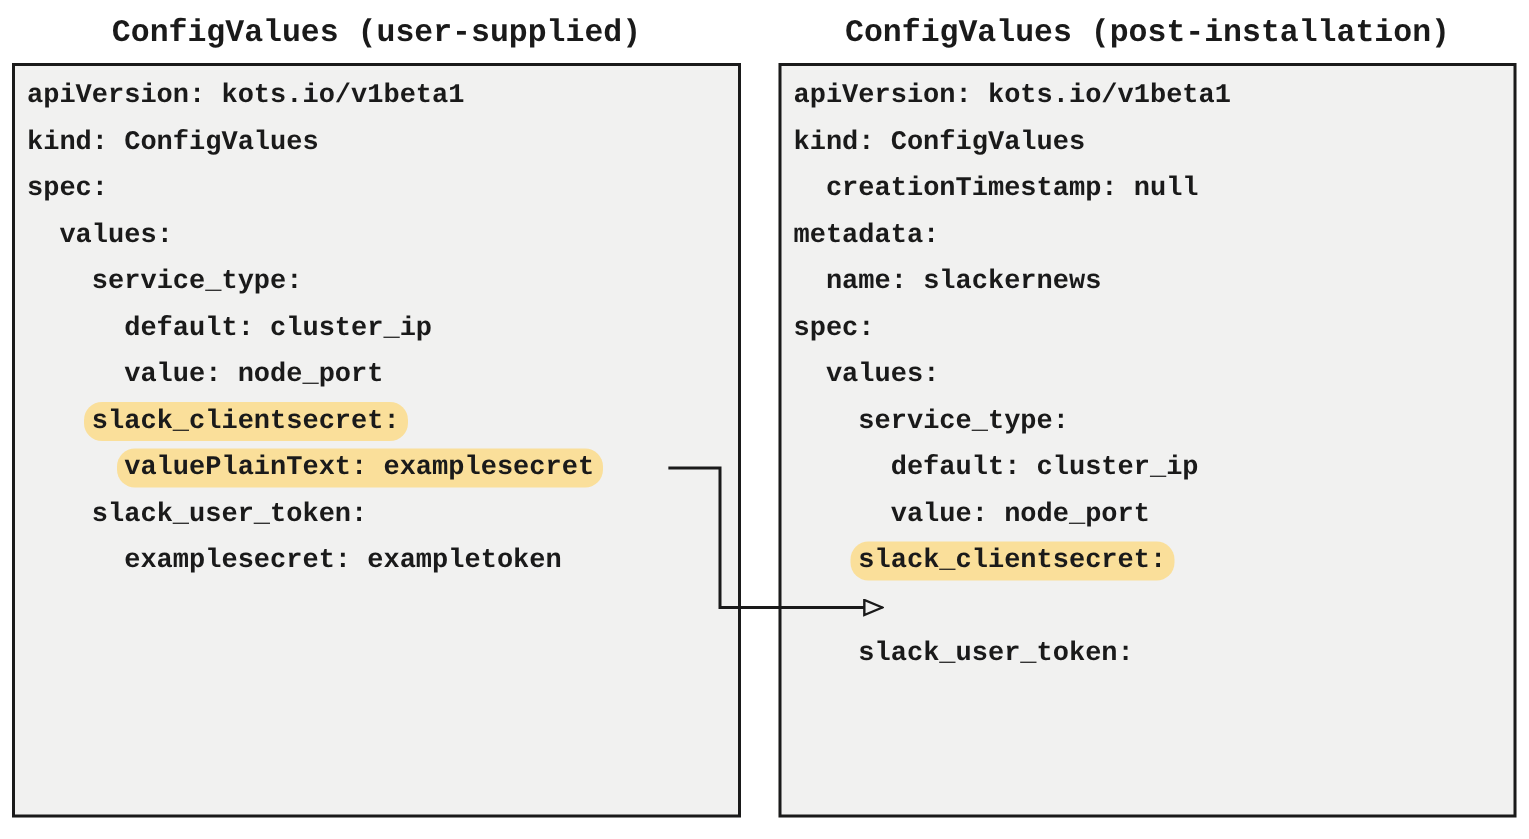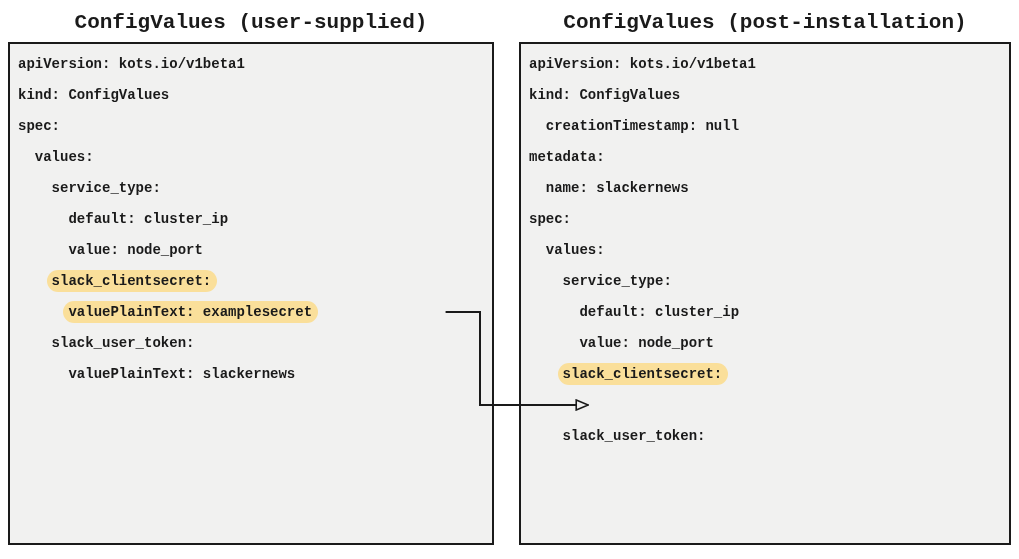--- a/index.html
+++ b/index.html
@@ -41,21 +41,21 @@
     background: var(--panel-bg);
     border: 2px solid var(--panel-border);
     padding: 5px 0 0 8px;
     overflow: hidden;
   }
   #left-panel  { left: 8px;   width: 486px; }
   #right-panel { left: 519px; width: 492px; }
   .code-line {
     font-family: "Liberation Mono", "DejaVu Sans Mono", monospace;
     font-weight: bold;
-    font-size: 14px;
+    font-size: 18px;
     line-height: 31px;
     white-space: pre;
     color: var(--text);
   }
   .txt.hl {
     background: var(--highlight);
     padding: 3px 6px 3px 5px;
     margin-left: -5px;
     border-radius: 12px;
   }
@@ -79,21 +79,21 @@
       <div class="code-line"><span></span><span class="txt">apiVersion: kots.io/v1beta1</span></div>
       <div class="code-line"><span></span><span class="txt">kind: ConfigValues</span></div>
       <div class="code-line"><span></span><span class="txt">spec:</span></div>
       <div class="code-line"><span>  </span><span class="txt">values:</span></div>
       <div class="code-line"><span>    </span><span class="txt">service_type:</span></div>
       <div class="code-line"><span>      </span><span class="txt">default: cluster_ip</span></div>
       <div class="code-line"><span>      </span><span class="txt">value: node_port</span></div>
       <div class="code-line"><span>    </span><span class="txt hl">slack_clientsecret:</span></div>
       <div class="code-line"><span>      </span><span class="txt hl">valuePlainText: examplesecret</span></div>
       <div class="code-line"><span>    </span><span class="txt">slack_user_token:</span></div>
-      <div class="code-line"><span>      </span><span class="txt">valuePlainText: slackernews</span></div>
+      <div class="code-line"><span>      </span><span class="txt">examplesecret: exampletoken</span></div>
     </div>
 
   <div class="panel" id="right-panel">
       <div class="code-line"><span></span><span class="txt">apiVersion: kots.io/v1beta1</span></div>
       <div class="code-line"><span></span><span class="txt">kind: ConfigValues</span></div>
       <div class="code-line"><span>  </span><span class="txt">creationTimestamp: null</span></div>
       <div class="code-line"><span></span><span class="txt">metadata:</span></div>
       <div class="code-line"><span>  </span><span class="txt">name: slackernews</span></div>
       <div class="code-line"><span></span><span class="txt">spec:</span></div>
       <div class="code-line"><span>  </span><span class="txt">values:</span></div>

